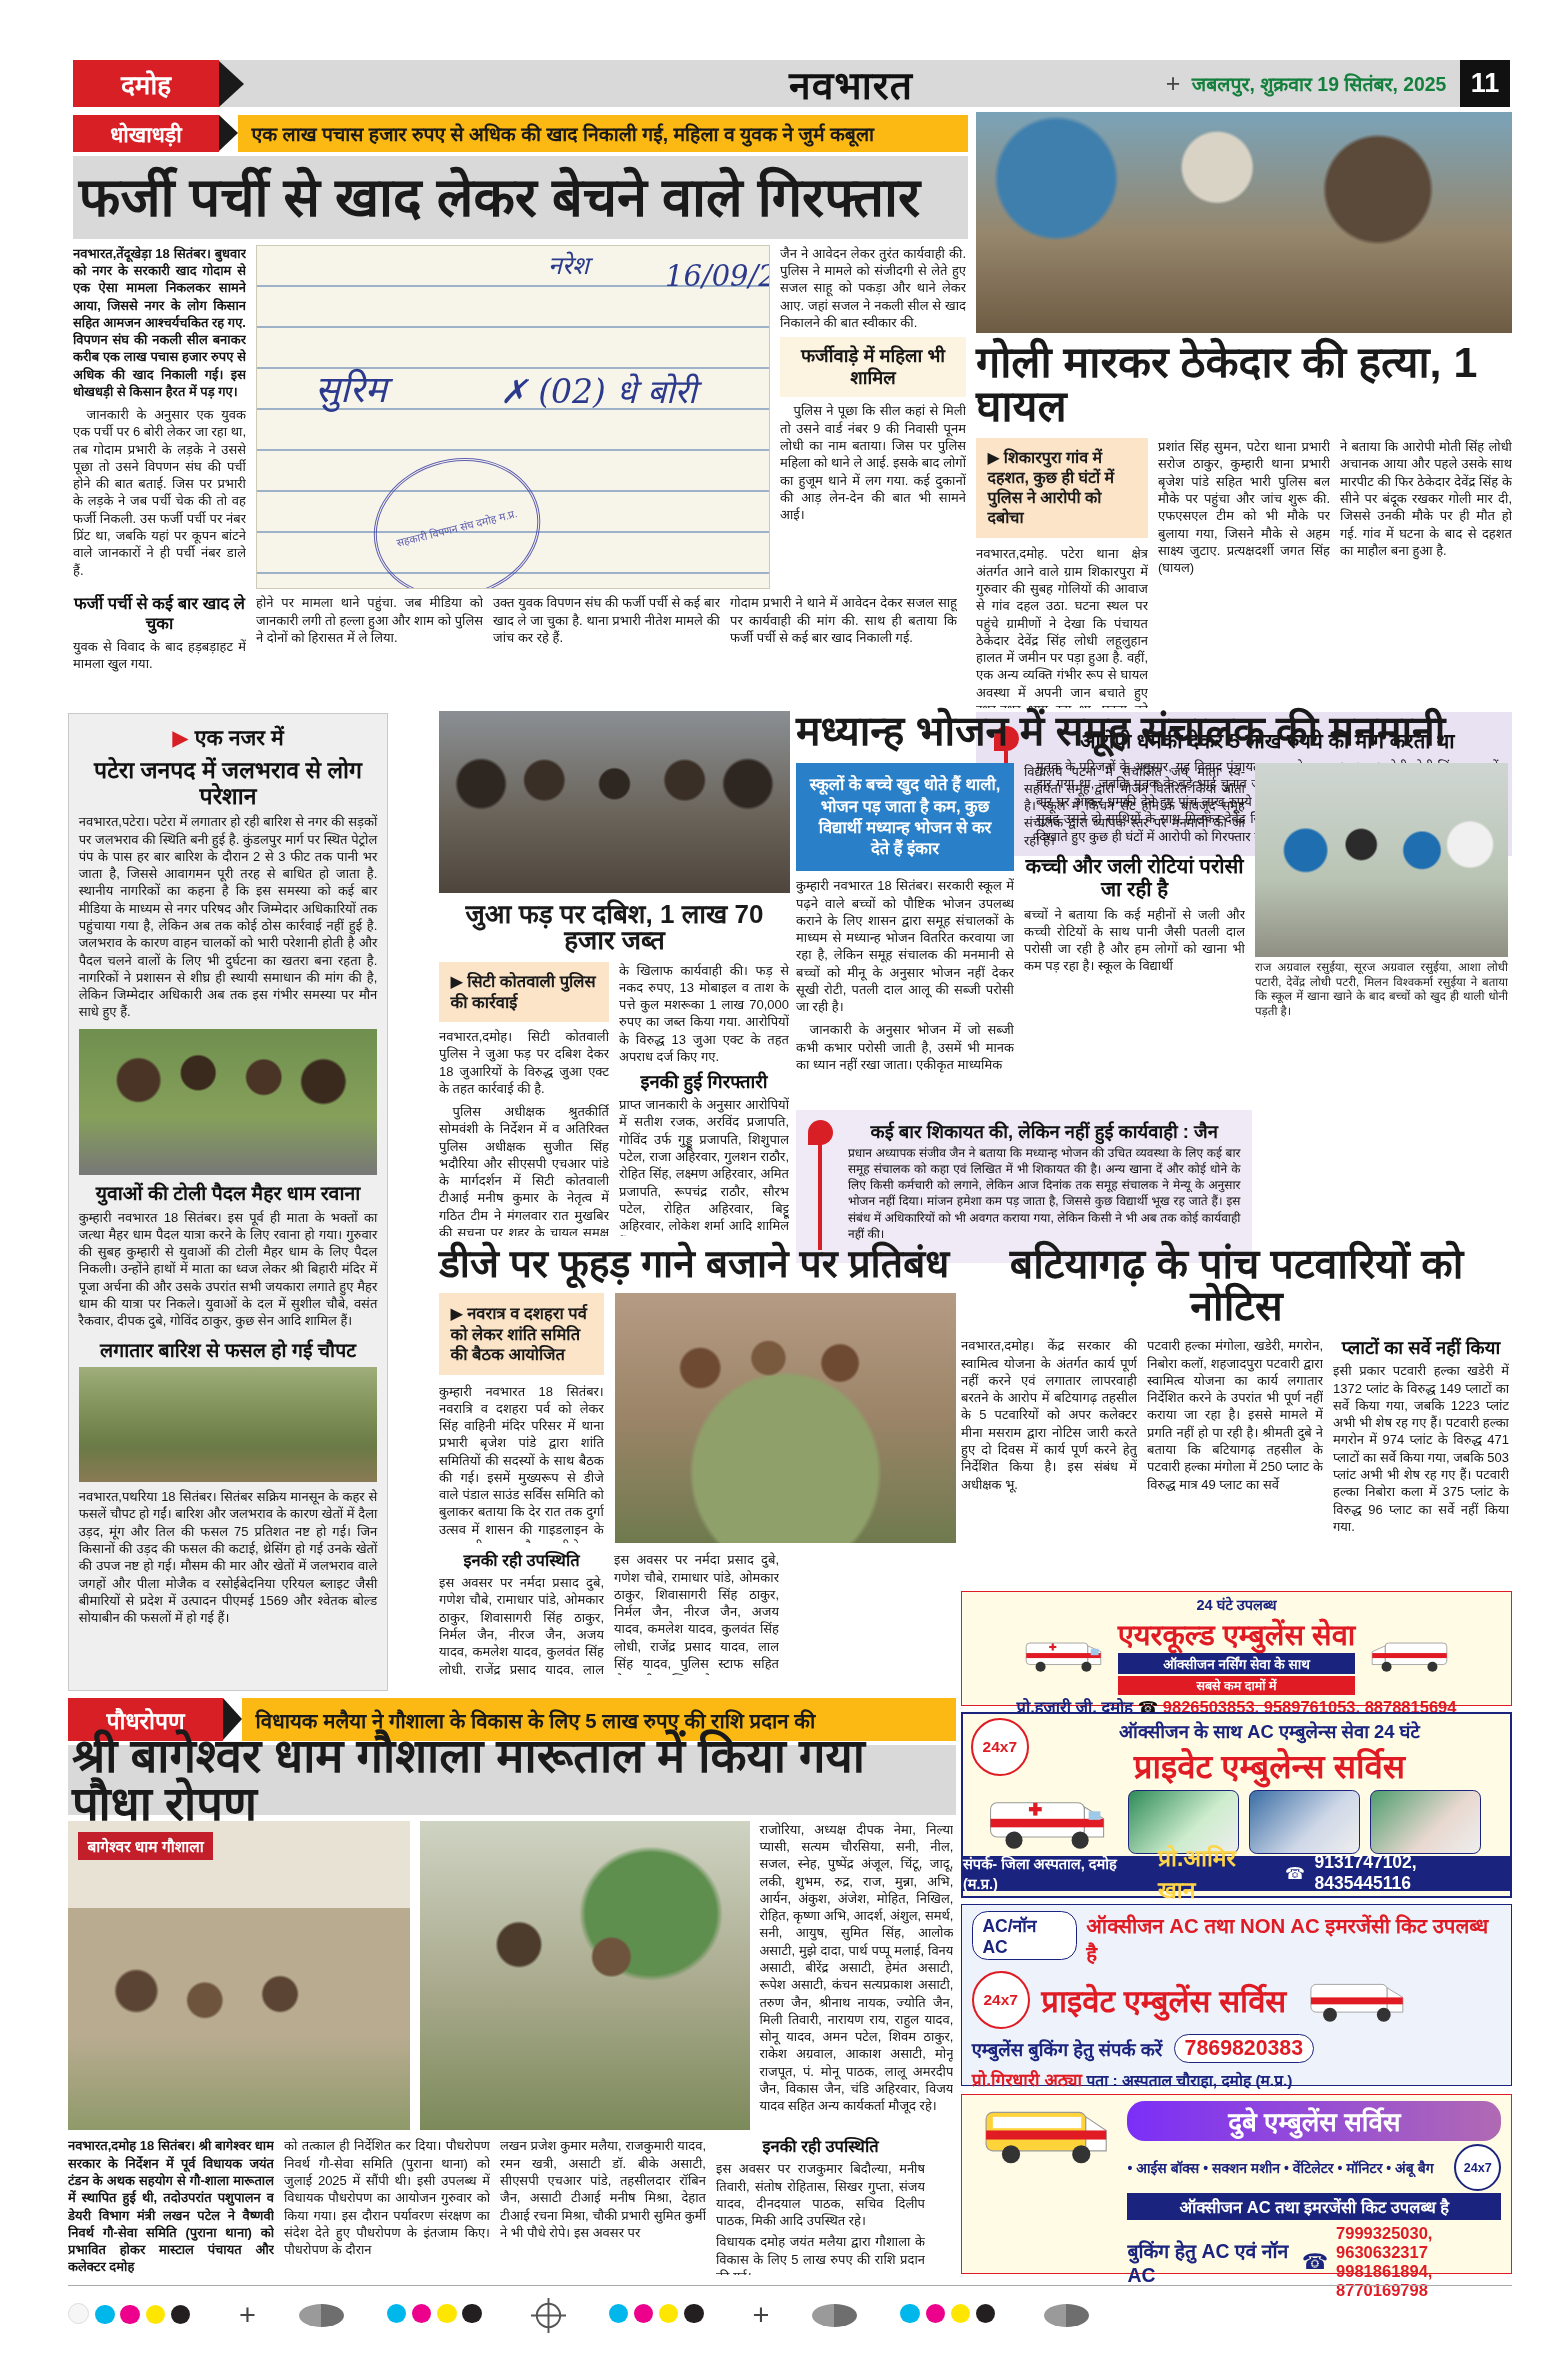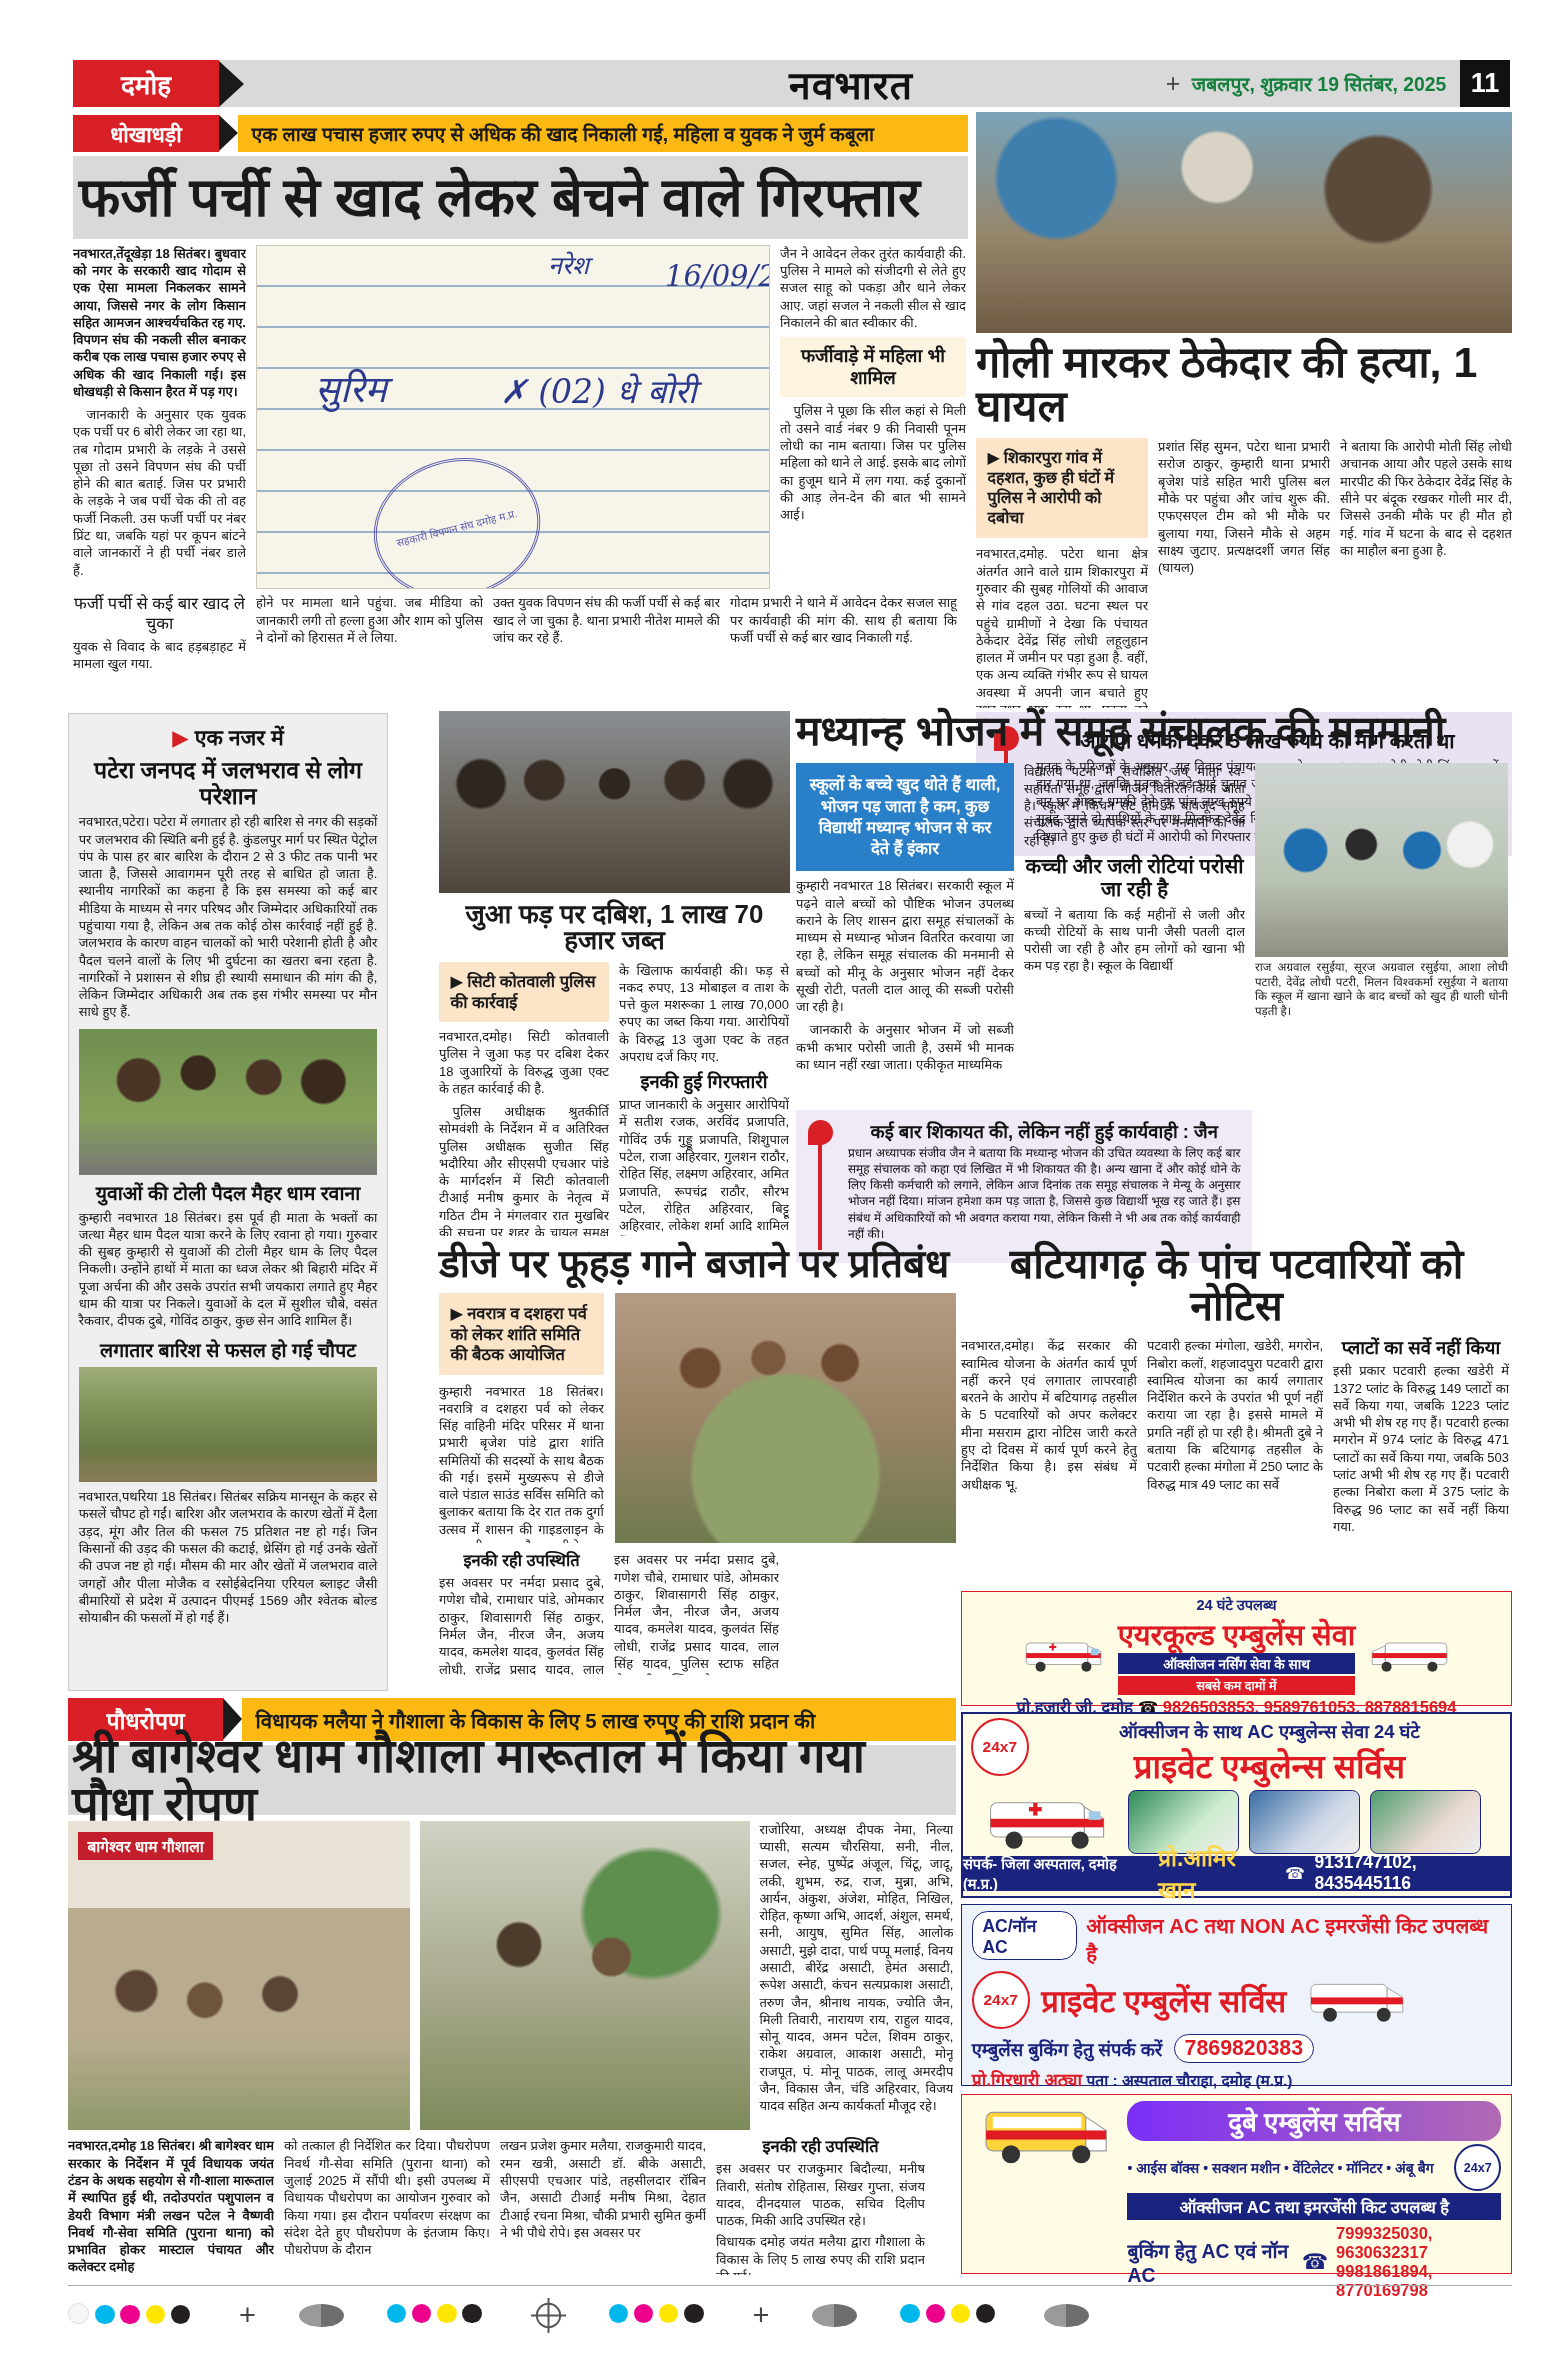--- a/index.html
+++ b/index.html
@@ -103,21 +103,21 @@
         <div class="stamp" style="left:116px;top:213px;width:146px;height:116px;padding:7.8px;">सहकारी विपणन संघ दमोह म.प्र.</div>
       </div>
       <div class="col bodytext" style="width:186px;">
         <p style="text-indent:0;">जैन ने आवेदन लेकर तुरंत कार्यवाही की. पुलिस ने मामले को संजीदगी से लेते हुए सजल साहू को पकड़ा और थाने लेकर आए. जहां सजल ने नकली सील से खाद निकालने की बात स्वीकार की.</p>
         <div class="creambox">फर्जीवाड़े में महिला भी शामिल</div>
         <p style="margin-top:5.8px;">पुलिस ने पूछा कि सील कहां से मिली तो उसने वार्ड नंबर 9 की निवासी पूनम लोधी का नाम बताया। जिस पर पुलिस महिला को थाने ले आई. इसके बाद लोगों का हुजूम थाने में लग गया. कई दुकानों की आड़ लेन-देन की बात भी सामने आई।</p>
       </div>
     </div>
     <div class="colrow" style="margin-top:7.8px;height:113px;">
       <div class="col" style="width:173px;">
-        <div style="font-weight:normal;font-size:16.5px;line-height:1.2;text-align:center;">फर्जी पर्ची से कई बार खाद ले चुका</div>
+        <div style="font-weight:bold;font-size:16.5px;line-height:1.2;text-align:center;">फर्जी पर्ची से कई बार खाद ले चुका</div>
         <div class="bodytext" style="margin-top:3.9px;">युवक से विवाद के बाद हड़बड़ाहट में मामला खुल गया.</div>
       </div>
       <div class="col bodytext" style="width:227px;">होने पर मामला थाने पहुंचा. जब मीडिया को जानकारी लगी तो हल्ला हुआ और शाम को पुलिस ने दोनों को हिरासत में ले लिया.</div>
       <div class="col bodytext" style="width:227px;">उक्त युवक विपणन संघ की फर्जी पर्ची से कई बार खाद ले जा चुका है. थाना प्रभारी नीतेश मामले की जांच कर रहे हैं.</div>
       <div class="col bodytext" style="width:227px;">गोदाम प्रभारी ने थाने में आवेदन देकर सजल साहू पर कार्यवाही की मांग की. साथ ही बताया कि फर्जी पर्ची से कई बार खाद निकाली गई.</div>
     </div>
   </div>
 
   <div class="abs" style="left:976px;top:112px;width:536px;">
     <div class="photo" style="width:536px;height:221px;background:

